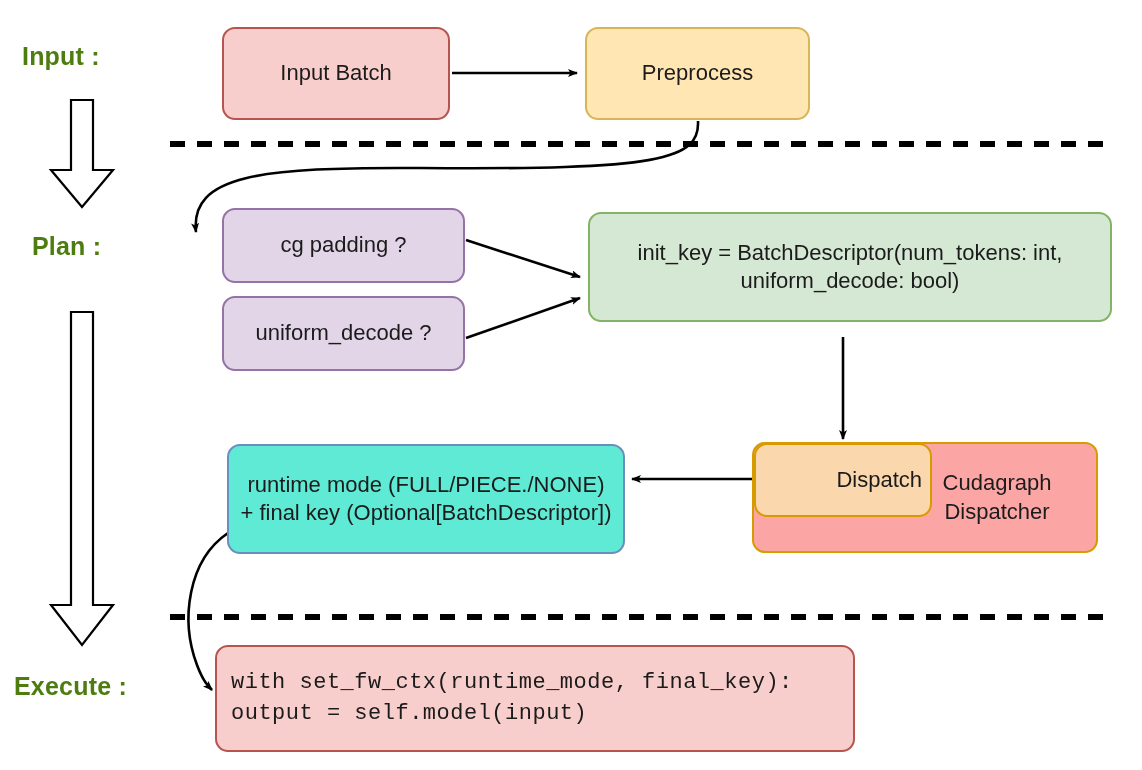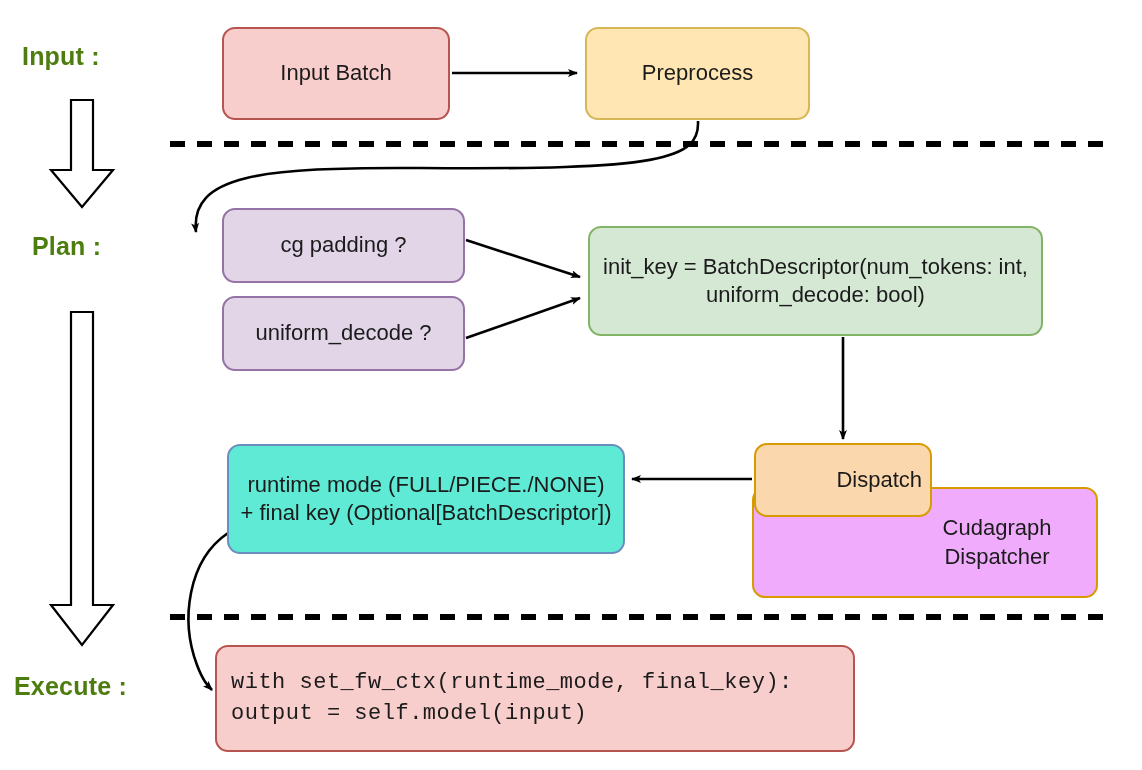--- a/index.html
+++ b/index.html
@@ -60,21 +60,21 @@
   }
   .node .txt {
     display: block;
     white-space: pre-line;
   }
   .n-pink   { background: #f8cecc; border-color: #b85450; }
   .n-yellow { background: #ffe6b3; border-color: #d6b656; }
   .n-purple { background: #e1d5e7; border-color: #9673a6; }
   .n-green  { background: #d5e8d4; border-color: #82b366; }
   .n-blue   { background: #5eead4; border-color: #6c8ebf; }
-  .n-orange-outer { background: #f0abfc; border-color: #d79b00; margin-top: 45px; }
+  .n-orange-outer { background: #fca5a5; border-color: #d79b00; }
   .n-orange-inner { background: #fad7ac; border-color: #d79b00; }
 </style>
 </head>
 <body>
 
 <div id="stage">
 
   <svg class="svg-layer" viewBox="0 0 1142 770" xmlns="http://www.w3.org/2000/svg">
     <defs>
       <marker id="arrowhead" markerWidth="10" markerHeight="8" refX="9" refY="4" orient="auto" markerUnits="userSpaceOnUse">
@@ -119,21 +119,21 @@
   </div>
 
   <div class="node n-purple" style="left:222px; top:208px; width:243px; height:75px;">
     <span class="txt">cg padding ?</span>
   </div>
 
   <div class="node n-purple" style="left:222px; top:296px; width:243px; height:75px;">
     <span class="txt">uniform_decode ?</span>
   </div>
 
-  <div class="node n-green" style="left:588px; top:226px; width:455px; height:110px;">
+  <div class="node n-green" style="left:588px; top:212px; width:524px; height:110px;">
     <span class="txt">init_key = BatchDescriptor(num_tokens: int,
 uniform_decode: bool)</span>
   </div>
 
   <div class="node n-orange-outer" style="left:752px; top:442px; width:346px; height:111px; justify-content:flex-end; padding-right:14px;">
     <span class="txt" style="text-align:center; width:170px;">Cudagraph
 Dispatcher</span>
   </div>
 
   <div class="node n-orange-inner" style="left:754px; top:443px; width:178px; height:74px;justify-content:flex-end;">

